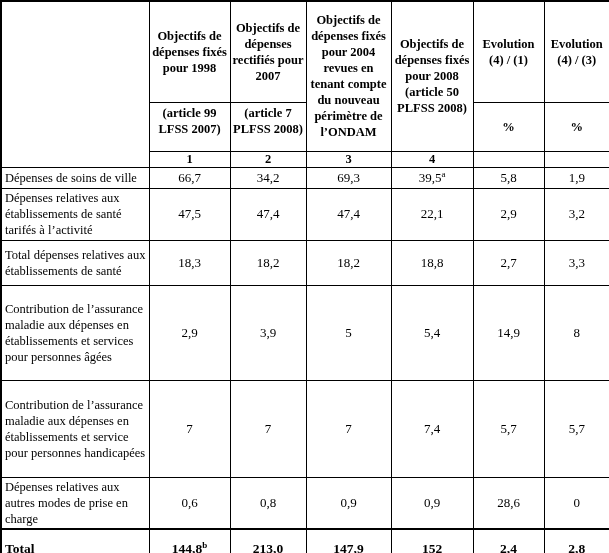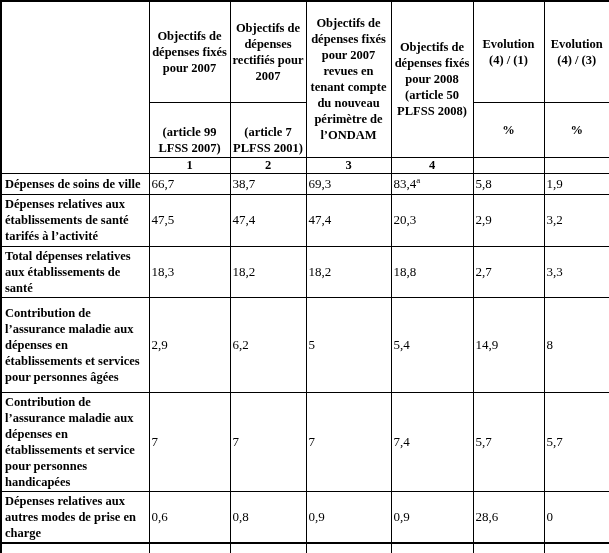--- a/index.html
+++ b/index.html
@@ -18,30 +18,30 @@
     vertical-align:middle;
     padding:1px 2px;
     line-height:16px;
   }
   
   .hc{
     font-weight:bold;
     font-size:12.5px;
     text-align:center;
   }
-  .top{vertical-align:top;padding-top:21px;}
+  .top{vertical-align:top;padding-top:2px;}
   
   .lbl{
     font-size:12.5px;
     text-align:left;
     padding-left:3px;
-    font-weight:bold;
   }
   .num{
     font-size:13px;
+    text-align:center;
   }
   sup{font-size:9px;line-height:0;}
   
   .hA{height:101px}
   .hB{height:49px}
   .hC{height:16px}
   .hC td{padding:0;line-height:14px;}
   .r0{height:21px}
   .r1{height:52px}
   .r2{height:45px}
@@ -61,78 +61,78 @@
     <col style="width:76px">
     <col style="width:85px">
     <col style="width:82px">
     <col style="width:71px">
     <col style="width:66px">
   </colgroup>
 
   <tbody>
       <tr class="hA">
     <td class="lbl" rowspan="3"></td>
-    <td class="hc">Objectifs de dépenses fixés pour 2007</td>
+    <td class="hc">Objectifs de dépenses fixés pour 1998</td>
     <td class="hc">Objectifs de dépenses rectifiés pour 2007</td>
-    <td class="hc" rowspan="2">Objectifs de dépenses fixés pour 2007 revues en tenant compte du nouveau périmètre de l’ONDAM</td>
+    <td class="hc" rowspan="2">Objectifs de dépenses fixés pour 2004 revues en tenant compte du nouveau périmètre de l’ONDAM</td>
     <td class="hc" rowspan="2">Objectifs de dépenses fixés pour 2008 (article 50 PLFSS 2008)</td>
     <td class="hc">Evolution (4) / (1)</td>
     <td class="hc">Evolution (4) / (3)</td>
   </tr>
 
   <tr class="hB">
     <td class="hc top">(article 99 LFSS 2007)</td>
-    <td class="hc top">(article 7 PLFSS 2001)</td>
+    <td class="hc top">(article 7 PLFSS 2008)</td>
     <td class="hc">%</td>
     <td class="hc">%</td>
   </tr>
 
   <tr class="hC">
     <td class="hc">1</td>
     <td class="hc">2</td>
     <td class="hc">3</td>
     <td class="hc">4</td>
     <td class="hc"></td>
     <td class="hc"></td>
   </tr>
 
   <tr class="r0">
     <td class="lbl">Dépenses de soins de ville</td>
     <td class="num">66,7</td>
-    <td class="num">38,7</td>
+    <td class="num">34,2</td>
     <td class="num">69,3</td>
-    <td class="num"><span>83,4</span><sup>a</sup></td>
+    <td class="num"><span>39,5</span><sup>a</sup></td>
     <td class="num">5,8</td>
     <td class="num">1,9</td>
   </tr>
 
   <tr class="r1">
     <td class="lbl">Dépenses relatives aux établissements de santé tarifés à l’activité</td>
     <td class="num">47,5</td>
     <td class="num">47,4</td>
     <td class="num">47,4</td>
-    <td class="num">20,3</td>
+    <td class="num">22,1</td>
     <td class="num">2,9</td>
     <td class="num">3,2</td>
   </tr>
 
   <tr class="r2">
     <td class="lbl">Total dépenses relatives aux établissements de santé</td>
     <td class="num">18,3</td>
     <td class="num">18,2</td>
     <td class="num">18,2</td>
     <td class="num">18,8</td>
     <td class="num">2,7</td>
     <td class="num">3,3</td>
   </tr>
 
   <tr class="r3">
     <td class="lbl">Contribution de l’assurance maladie aux dépenses en établissements et services pour personnes âgées</td>
     <td class="num">2,9</td>
-    <td class="num">6,2</td>
+    <td class="num">3,9</td>
     <td class="num">5</td>
     <td class="num">5,4</td>
     <td class="num">14,9</td>
     <td class="num">8</td>
   </tr>
 
   <tr class="r4">
     <td class="lbl">Contribution de l’assurance maladie aux dépenses en établissements et service pour personnes handicapées</td>
     <td class="num">7</td>
     <td class="num">7</td>

